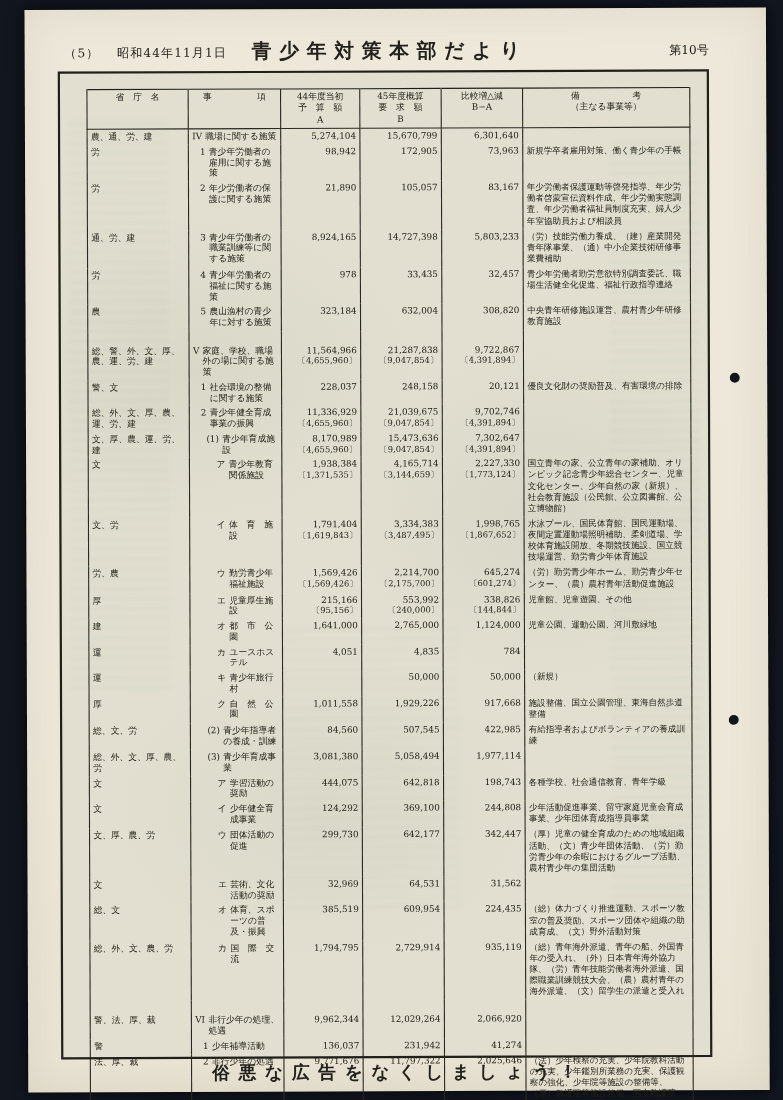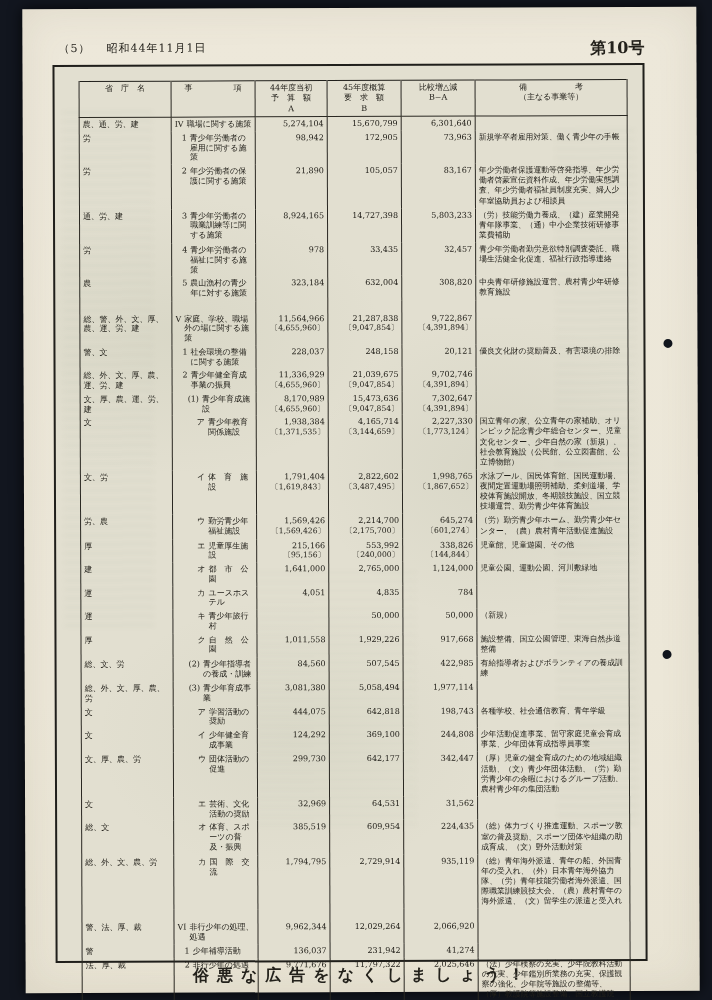--- a/index.html
+++ b/index.html
@@ -15,21 +15,21 @@
     transform:rotate(-0.2deg);
     box-shadow:0 0 14px rgba(0,0,0,.8), inset 0 0 40px rgba(120,110,80,.12);
   }
   .page-header{position:absolute;top:30px;left:0;right:0;height:24px;font-size:11px;}
   .pagenum{position:absolute;left:36px;top:2px;letter-spacing:1px;}
   .pagedate{position:absolute;left:84px;top:2px;letter-spacing:1px;text-align:right;}
   .doc-title{
     position:absolute;left:50%;top:-4px;transform:translateX(-52%);
     font-size:18px;font-weight:bold;letter-spacing:7px;white-space:nowrap;
   }
-  .issue{position:absolute;right:52px;top:1px;font-size:16px;font-weight:bold;}
+  .issue{position:absolute;right:52px;top:1px;font-size:11px;}
   .content-box{
     position:absolute;left:30px;top:56px;width:592px;height:898px;
     border:2.5px solid #201f1b;
     background:
       radial-gradient(ellipse 300px 200px at 20% 30%, rgba(140,150,120,.10), transparent 70%),
       radial-gradient(ellipse 260px 220px at 75% 45%, rgba(130,140,115,.10), transparent 70%),
       radial-gradient(ellipse 280px 200px at 40% 75%, rgba(135,145,120,.08), transparent 70%),
       #e2dfd0;
     box-sizing:border-box;
   }
@@ -76,20 +76,21 @@
   .p1{left:640px;top:332px;} .p2{left:638px;top:643px;}
 </style>
 </head>
 <body>
 
 <div class="paper">
 
   <div class="page-header">
     <span class="pagenum">（5）</span>
     <span class="pagedate">昭和44年11月1日</span>
+    <span class="doc-title">青少年対策本部だより</span>
     <span class="issue">第10号</span>
   </div>
 
   <div class="content-box">
     <div class="ghost g1"></div>
     <div class="ghost g2"></div>
     <div class="ghost g3"></div>
 
     <table class="budget">
       <colgroup>
@@ -391,21 +392,21 @@
           <div class="item">
             <span class="no">イ</span>
             <span class="lbl">体　育　施　設</span>
           </div>
         </td>
         <td class="num">
           <span>1,791,404</span>
           <span class="sub">〔1,619,843〕</span>
         </td>
         <td class="num">
-          <span>2,822,602</span>
+          <span>3,334,383</span>
           <span class="sub">〔3,487,495〕</span>
         </td>
         <td class="num">
           <span>1,998,765</span>
           <span class="sub">〔1,867,652〕</span>
         </td>
         <td class="remarks">水泳プール、国民体育館、国民運動場、夜間定置運動場照明補助、柔剣道場、学校体育施設開放、冬期競技施設、国立競技場運営、勤労青少年体育施設</td>
       </tr>
 
       <tr class="lvl-kana">

